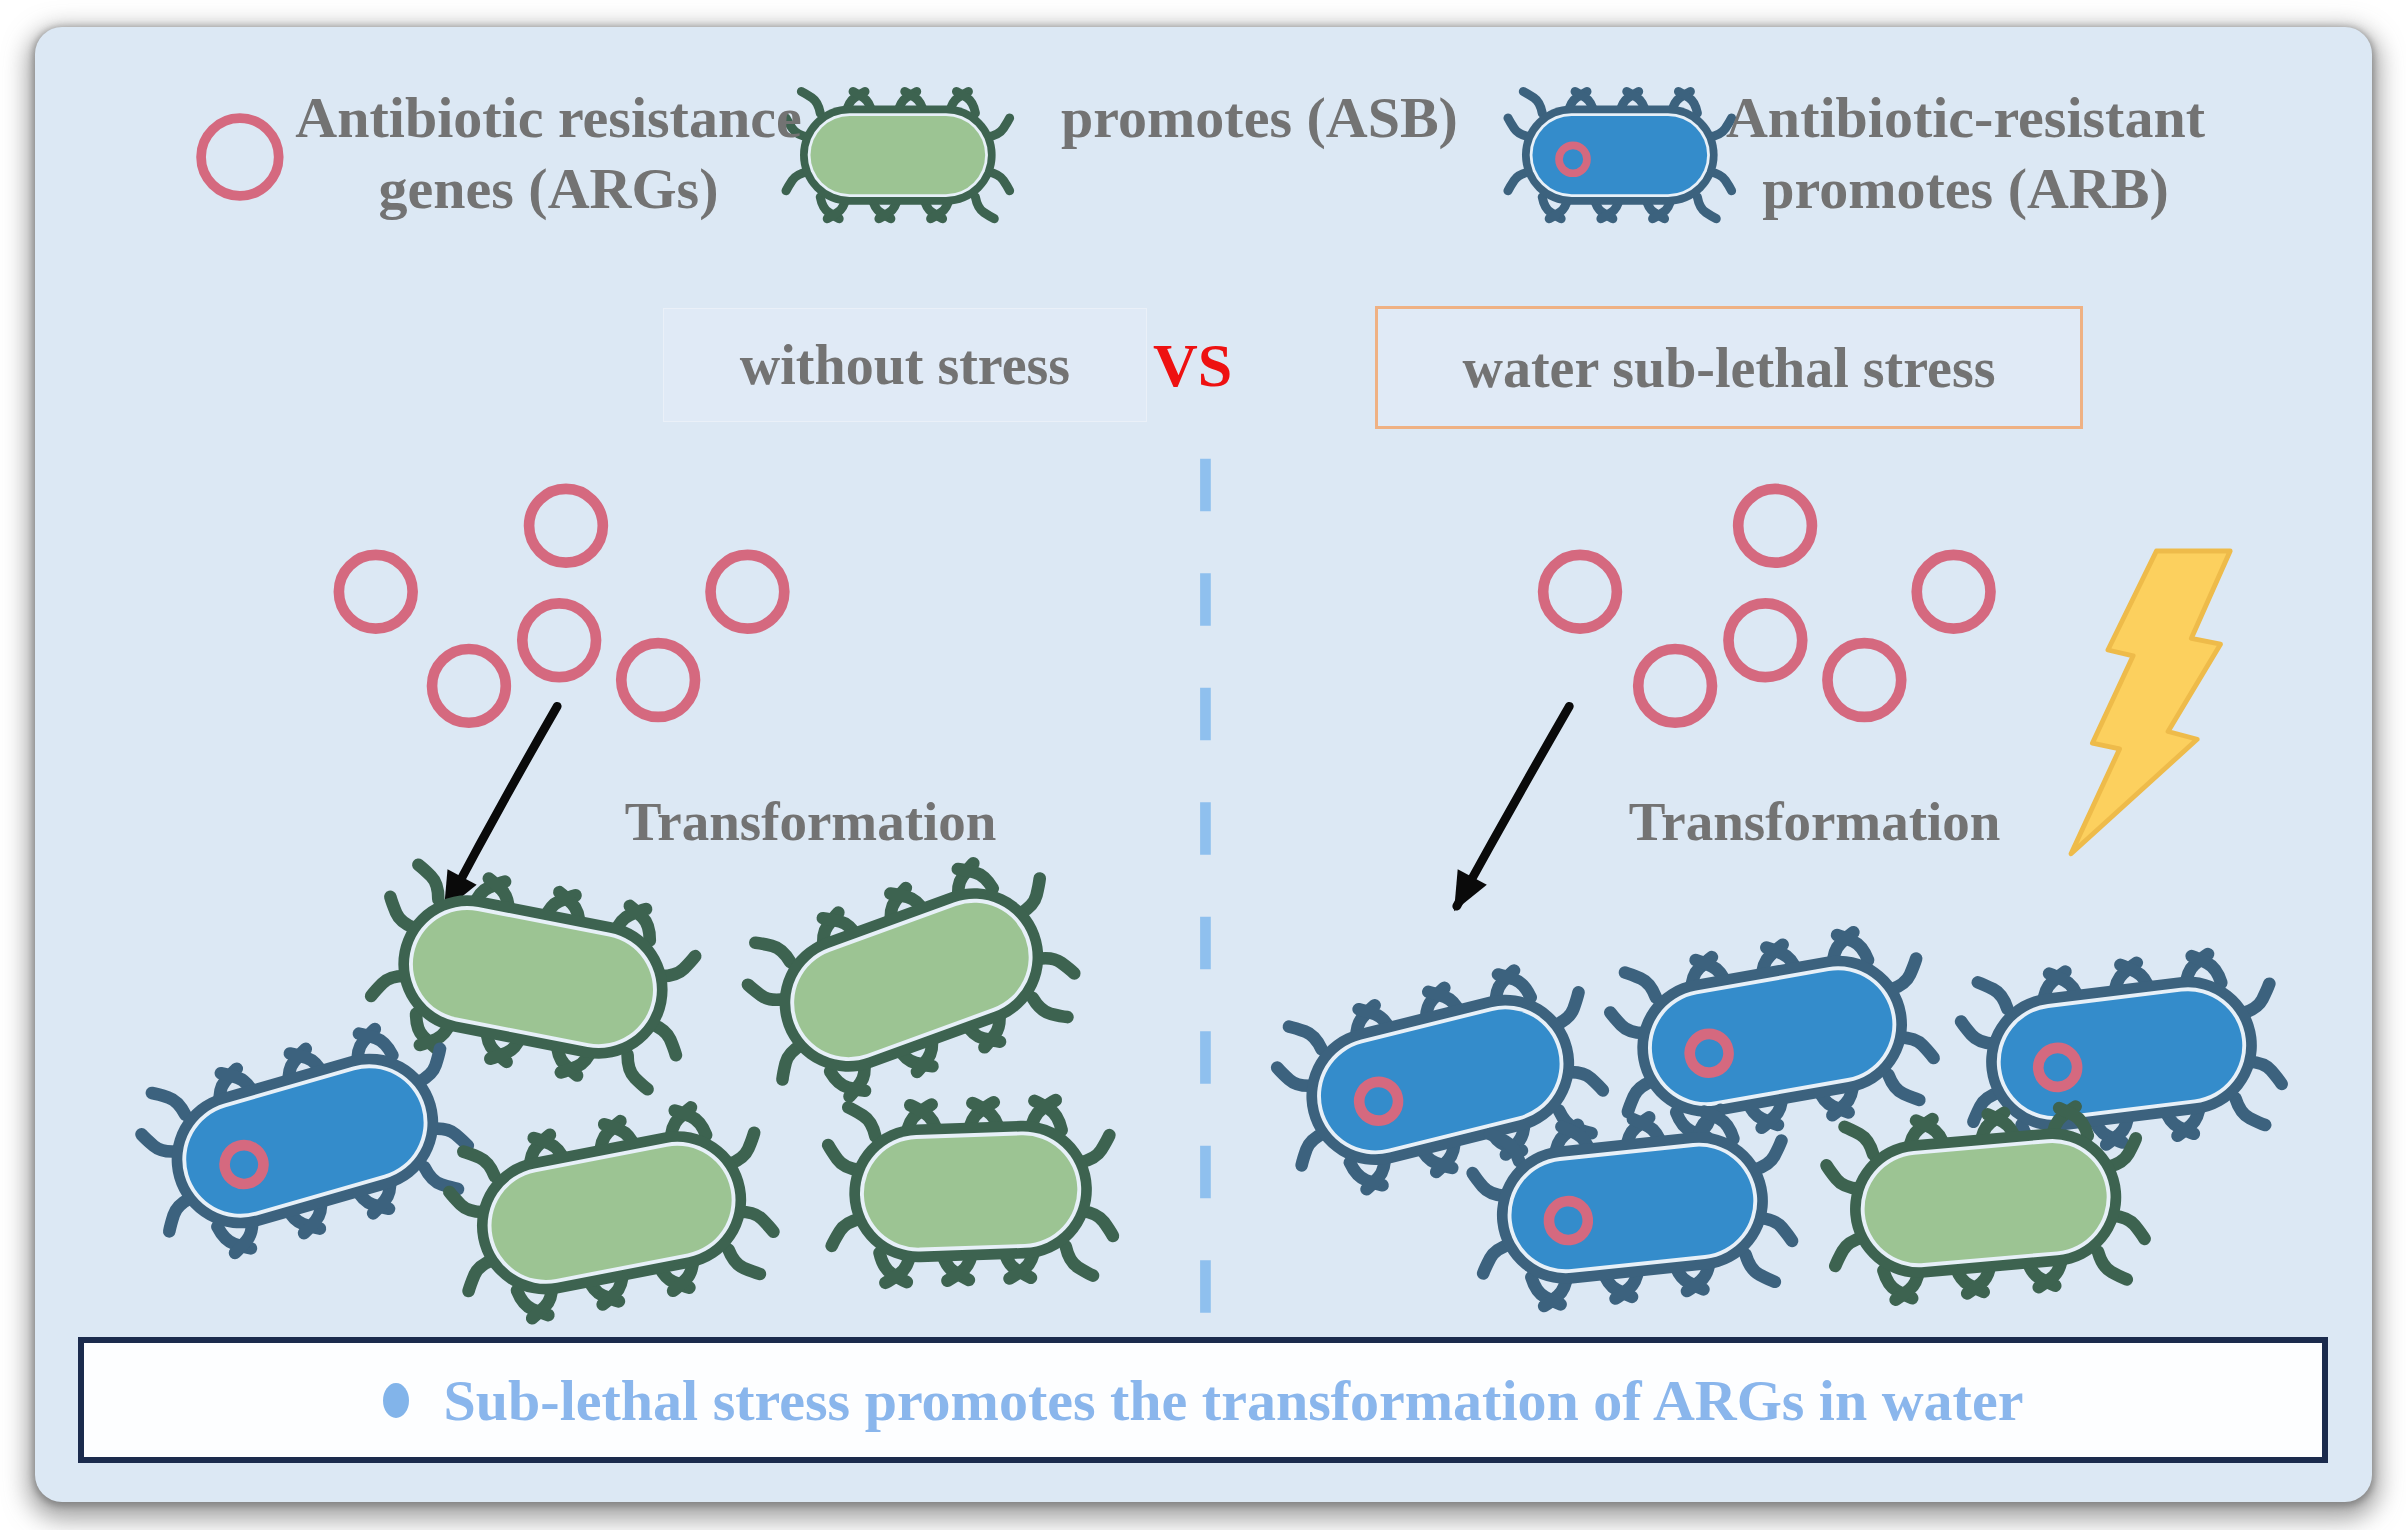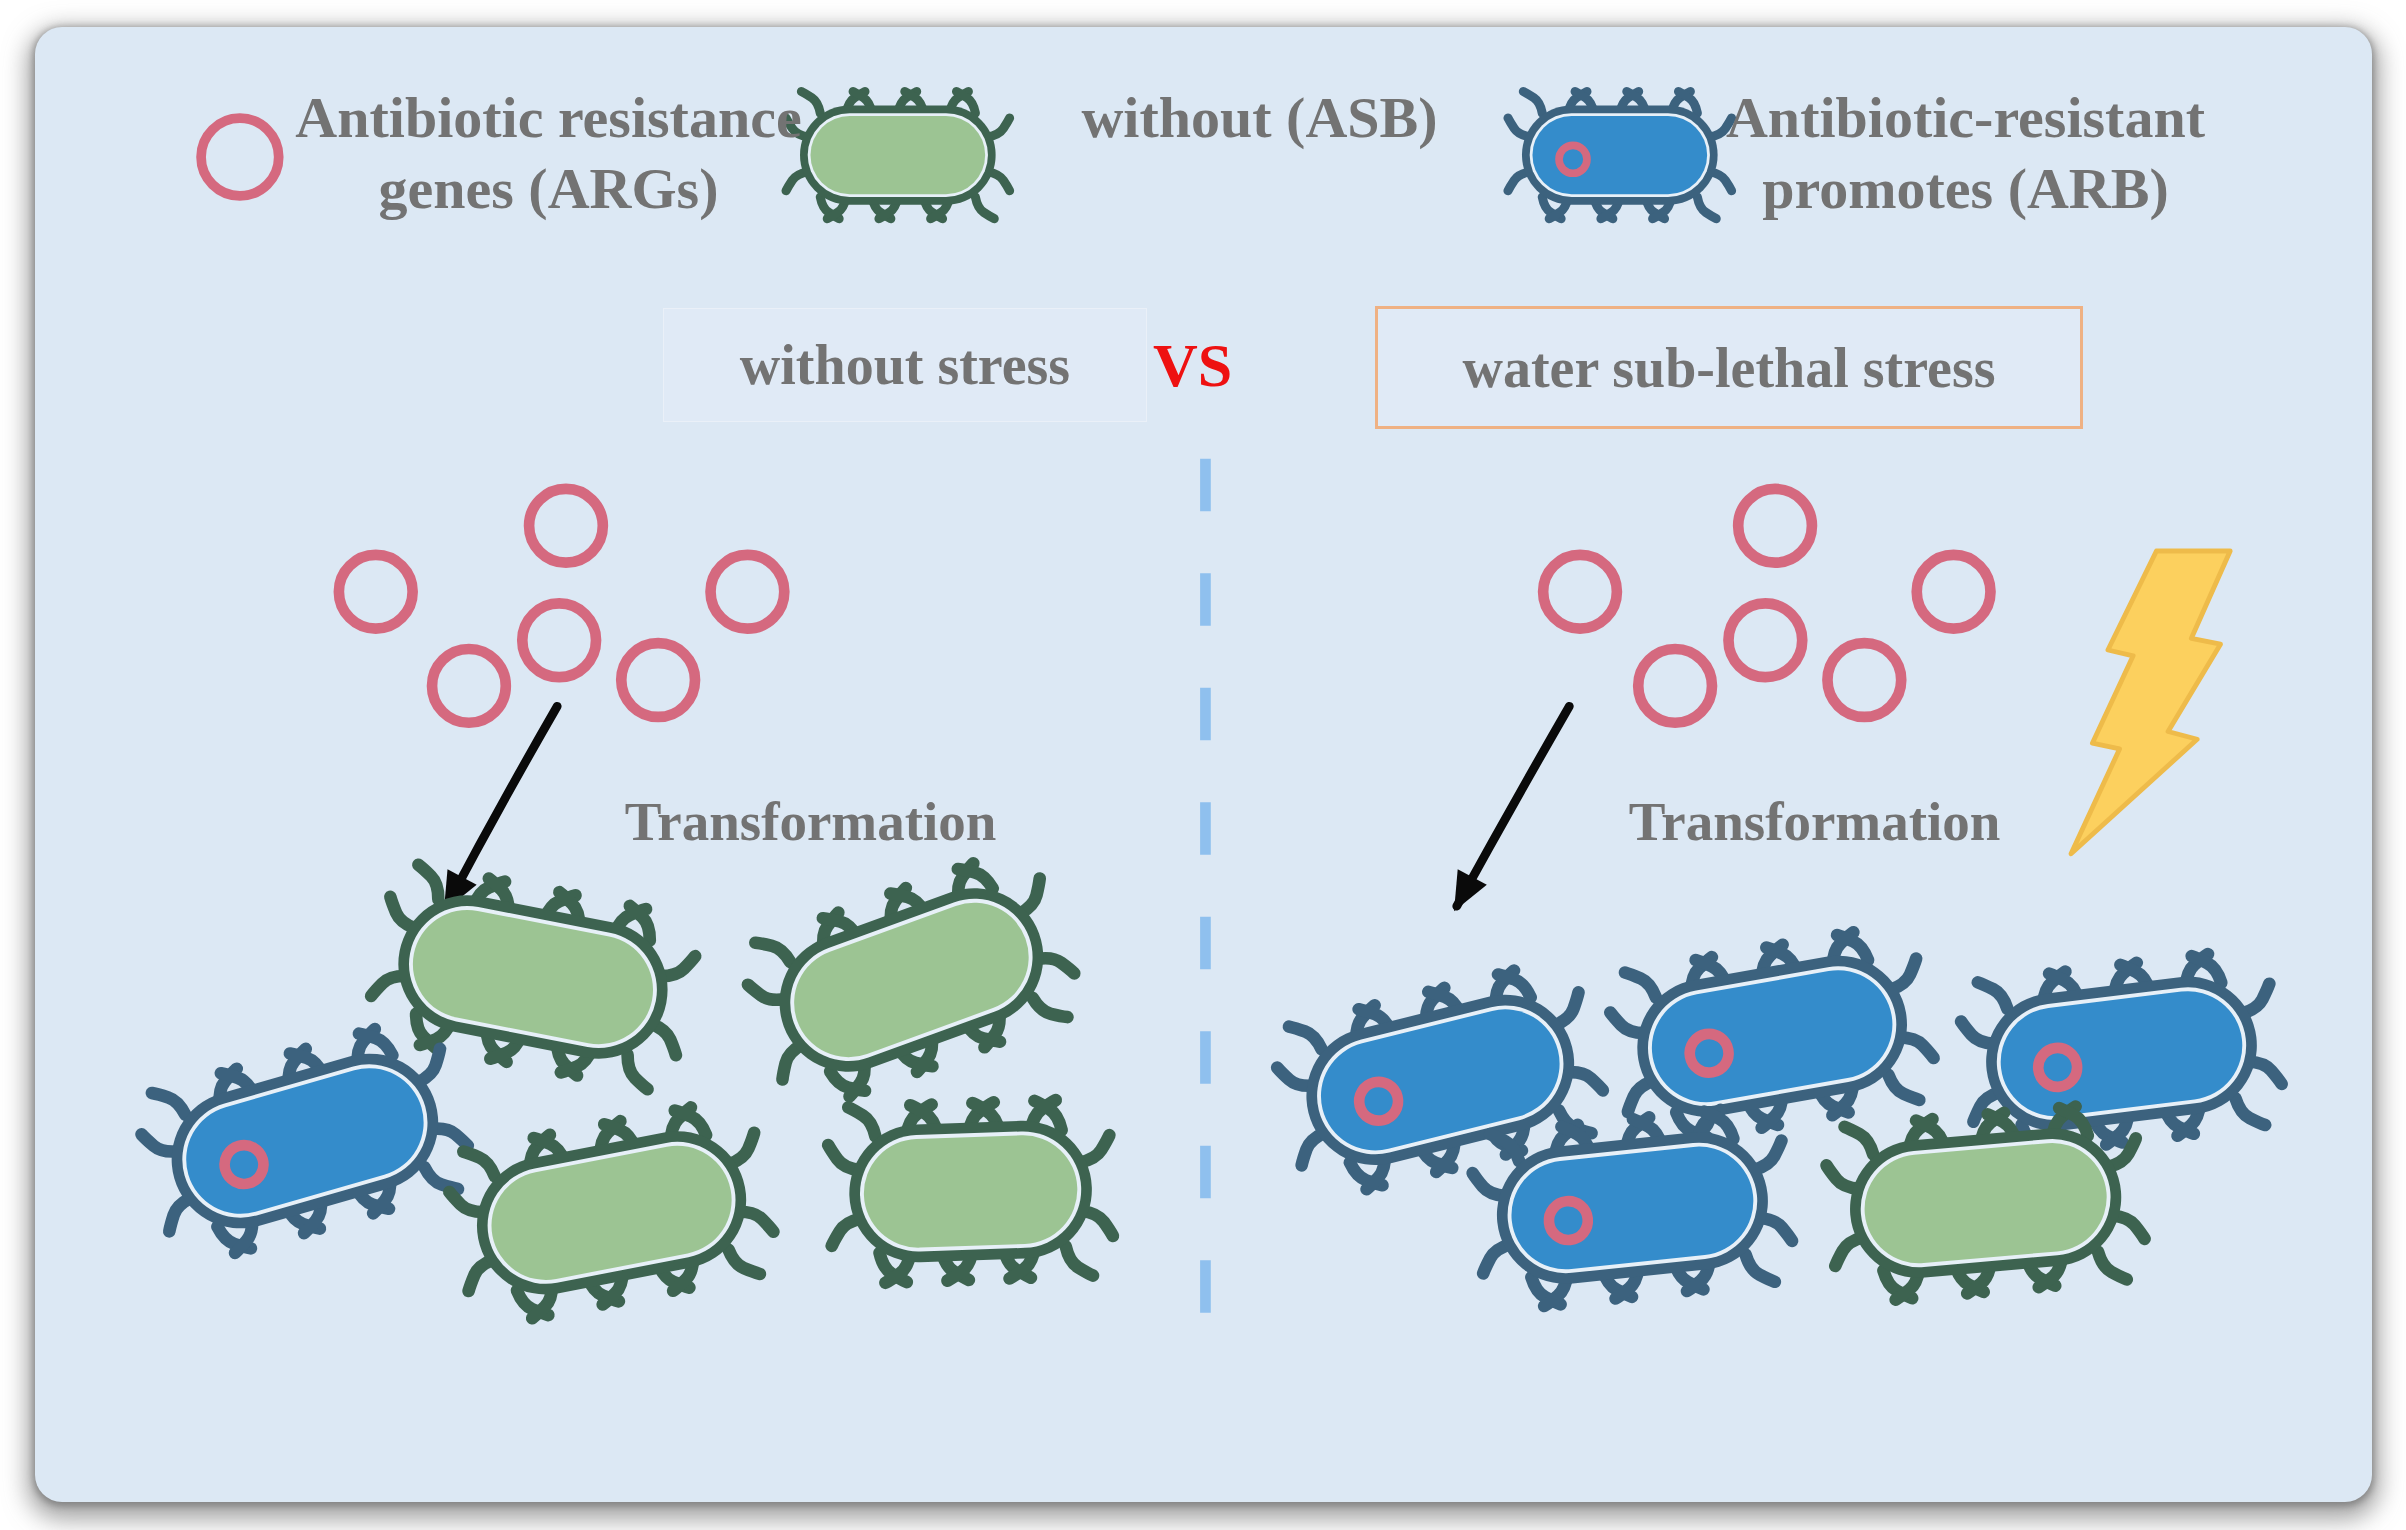--- a/index.html
+++ b/index.html
@@ -337,33 +337,37 @@
           <rect x="-129" y="-60" width="258" height="120" rx="60" fill="#e7f0f8"></rect>
           <rect x="-125" y="-56" width="250" height="112" rx="56" fill="#9cc493"></rect>
         </g>
       </svg>
 
     <div class="txt legend-label" style="left:242px">
       <div>Antibiotic resistance</div>
       <div>genes (ARGs)</div>
     </div>
     <div class="txt legend-label" style="left:953px">
-      <div>without (ASB)</div>
+      <div>promotes (ASB)</div>
     </div>
     <div class="txt legend-label" style="left:1659px">
       <div>Antibiotic-resistant</div>
       <div>promotes (ARB)</div>
     </div>
 
     <div class="txt cmp-box box-without">
       <span>without stress</span>
     </div>
     <div class="txt vs">VS</div>
     <div class="txt cmp-box box-with">
       <span>water sub-lethal stress</span>
     </div>
 
     <div class="txt transform-label tl-left">Transformation</div>
     <div class="txt transform-label tl-right">Transformation</div>
 
+    <div class="banner">
+      <span class="dot"></span>
+      <span class="bt">Sub-lethal stress promotes the transformation of ARGs in water</span>
+    </div>
   </div>
 </div>
 
 
 </body></html>

